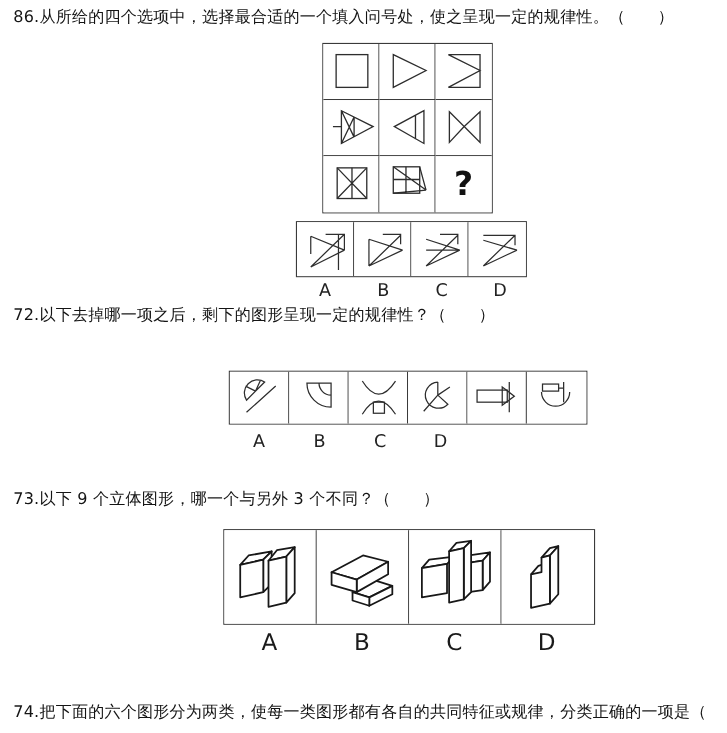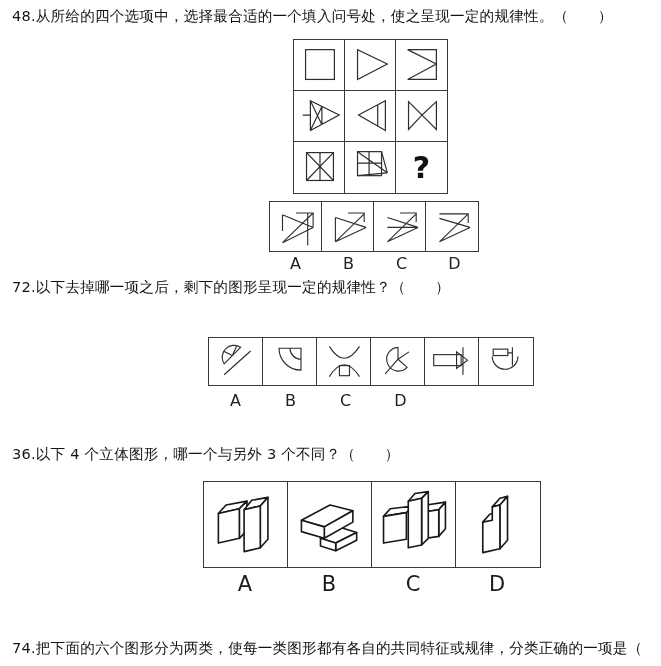--- a/index.html
+++ b/index.html
@@ -43,21 +43,21 @@
   }
   .labels-big .label-cell{font-size:21px;color:#1a1a1a;}
   svg.fig{display:block;}
   svg.fig path, svg.fig rect{fill:none;stroke:#2e2e2e;stroke-width:1.25;}
   svg.fig3d path{fill:#ffffff;stroke:#181818;stroke-width:1.7;stroke-linejoin:round;}
   .qmark{font-size:30px;font-weight:700;color:#111;line-height:1;}
 </style>
 </head>
 <body>
 
-<div class="q-text" style="top:7px">48.从所给的四个选项中，选择最合适的一个填入问号处，使之呈现一定的规律性。（　　）</div>
+<div class="q-text" style="top:7px">86.从所给的四个选项中，选择最合适的一个填入问号处，使之呈现一定的规律性。（　　）</div>
 
 <div class="matrix" style="left:293px;top:39px" id="q71-matrix">
     <div class="mcell">
       <svg class="fig" width="49" height="49" viewBox="0 0 51 51" xmlns="http://www.w3.org/2000/svg">
         <rect x="11" y="9" width="30" height="31"></rect>
       </svg>
     </div>
     <div class="mcell">
       <svg class="fig" width="49" height="49" viewBox="0 0 51 51" xmlns="http://www.w3.org/2000/svg">
         <path d="M12 9 L12 40 L43 24 Z"></path>
@@ -167,21 +167,21 @@
       </svg>
     </div>
   </div>
 <div class="labels" style="left:208px;top:391px" id="q72-labels">
     <div class="label-cell" style="width: 55px;">A</div>
     <div class="label-cell" style="width: 55px;">B</div>
     <div class="label-cell" style="width: 55px;">C</div>
     <div class="label-cell" style="width: 55px;">D</div>
   </div>
 
-<div class="q-text" style="top:445px">36.以下 4 个立体图形，哪一个与另外 3 个不同？（　　）</div>
+<div class="q-text" style="top:445px">73.以下 9 个立体图形，哪一个与另外 3 个不同？（　　）</div>
 
 <div class="strip" style="left:203px;top:481px;border-width:1.5px" id="q73-strip">
     <div class="cell" style="width: 84px; height: 85px;">
       <svg class="fig3d" width="80" height="81" viewBox="0 0 84 85" xmlns="http://www.w3.org/2000/svg">
         <path d="M13 31 L21 22 L43 18 L35 26 Z"></path>
         <path d="M35 26 L43 18 L43 49 L35 57 Z"></path>
         <path d="M13 31 L35 26 L35 57 L13 62 Z"></path>
         <path d="M40 27 L48 17 L65 14 L57 23 Z"></path>
         <path d="M57 23 L65 14 L65 58 L57 67 Z"></path>
         <path d="M40 27 L57 23 L57 67 L40 71 Z"></path>

